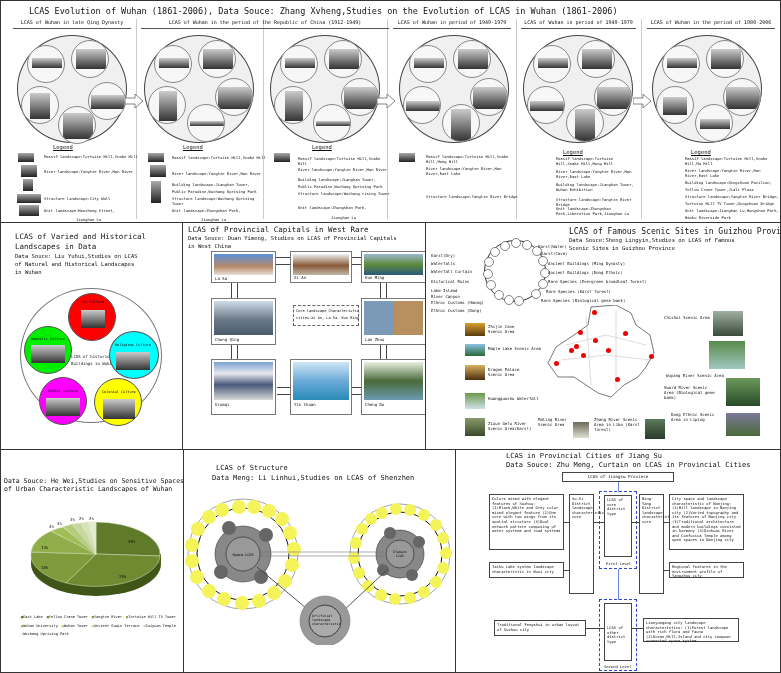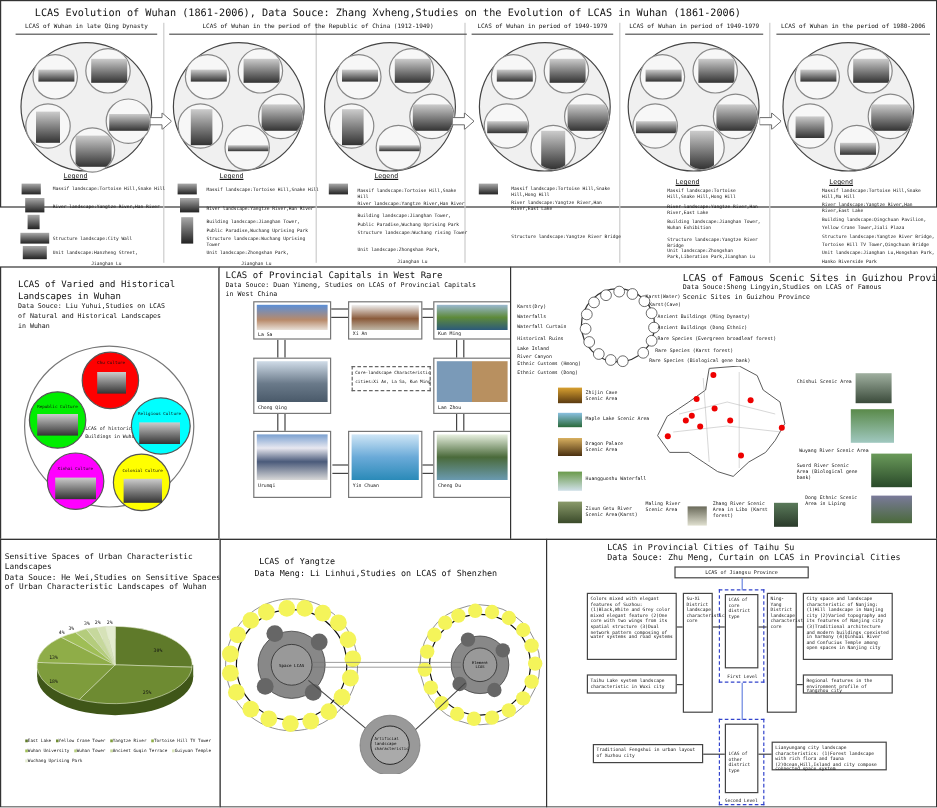--- a/index.html
+++ b/index.html
@@ -26,21 +26,21 @@
   .redpt { position: absolute; width: 5px; height: 5px; border-radius: 50%; background: #e00; }
   
   .box { position: absolute; border: 1px solid #444; background: #fff; font-size: 3.8px; line-height: 4.6px; padding: 2px; white-space: normal; }
   .dash { position: absolute; border: 1.5px dashed #3344cc; }
   .bline { position: absolute; background: #6a86e0; }
   .kline { position: absolute; background: #444; }
 </style>
 </head>
 <body>
 
-<div class="frame" style="left:0;top:0;width:781px;height:173px;">
+<div class="frame" style="left:0;top:0;width:781px;height:223px;">
   <div class="abs t" style="left:28px;top:5px;font-size:8.5px;">LCAS Evolution of Wuhan (1861-2006), Data Souce: Zhang Xvheng,Studies on the Evolution of LCAS in Wuhan (1861-2006)</div>
 
   <div class="vsep" style="left:135px;top:18px;height:200px;"></div>
   <div class="vsep" style="left:262px;top:18px;height:200px;"></div>
   <div class="vsep" style="left:386px;top:18px;height:200px;"></div>
   <div class="vsep" style="left:515px;top:18px;height:200px;"></div>
   <div class="vsep" style="left:640px;top:18px;height:200px;"></div>
 
   <div class="panel-head t" style="left:12px;width:118px;">LCAS of Wuhan in late Qing Dynasty</div>
   <div class="panel-head t" style="left:140px;width:248px;"><span>LCAS of Wuhan in the period of  the Republic of China (1912-1949)</span></div>
@@ -214,21 +214,21 @@
   <div class="leg-row t" style="left:684px;top:179px;width:95px;">Building landscape:Qingchuan Pavilion,</div>
   <div class="leg-row t" style="left:684px;top:186px;width:95px;">Yellow Crane Tower,Jiali Plaza</div>
   <div class="leg-row t" style="left:684px;top:193px;width:95px;">Structure landscape:Yangtze River Bridge,</div>
   <div class="leg-row t" style="left:684px;top:200px;width:95px;">Tortoise Hill TV Tower,Qingchuan Bridge</div>
   <div class="leg-row t" style="left:684px;top:207px;width:95px;">Unit landscape:Jianghan Lu,Hongshan Park,</div>
   <div class="leg-row t" style="left:684px;top:214px;width:95px;">Hanko Riverside Park</div>
 </div>
 
 <div class="frame" style="left:0;top:222px;width:183px;height:228px;">
   <div class="abs t" style="left:14px;top:9px;font-size:7.5px;">LCAS of Varied and Historical</div>
-  <div class="abs t" style="left:14px;top:19px;font-size:7.5px;">Landscapes in Wuhan</div>
+  <div class="abs t" style="left:14px;top:19px;font-size:7.5px;">Landscapes in Data</div>
   <div class="abs t" style="left:14px;top:30px;font-size:5.5px;">Data Souce: Liu Yuhui,Studies on LCAS</div>
   <div class="abs t" style="left:14px;top:38px;font-size:5.5px;">of Natural and Historical Landscapes</div>
   <div class="abs t" style="left:14px;top:46px;font-size:5.5px;">in Wuhan</div>
   <div class="abs" style="left:19px;top:65px;width:142px;height:135px;border:1px solid #777;border-radius:50%;"></div>
   <div class="abs t" style="left:70px;top:131px;font-size:4px;">LCAS of historical</div>
   <div class="abs t" style="left:70px;top:138px;font-size:4px;">Buildings in Wuhan</div>
   <div class="abs" style="left:67px;top:70px;width:48px;height:48px;border-radius:50%;background:#ff0000;border:1px solid #555;">
     <div class="abs t" style="left:12px;top:6px;font-size:3.5px;">Chu Culture</div>
     <div class="photo" style="left:12px;top:16px;width:24px;height:18px;"></div>
     </div>
@@ -391,21 +391,20 @@
   <div class="abs t tiny" style="left:238px;top:162px;width:55px;white-space:normal;">Sword River Scenic Area (Biological gene bank)</div>
   <div class="photo" style="left:300px;top:190px;width:34px;height:23px;background:linear-gradient(#7a7a9a,#4a6a3a);"></div>
   <div class="abs t tiny" style="left:245px;top:189px;width:50px;white-space:normal;">Dong Ethnic Scenic Area in Liping</div>
   <div class="photo" style="left:147px;top:199px;width:16px;height:16px;background:linear-gradient(#6a6a5a,#e0e0d0);"></div>
   <div class="abs t tiny" style="left:112px;top:194px;width:40px;white-space:normal;">Maling River Scenic Area</div>
   <div class="photo" style="left:219px;top:196px;width:20px;height:20px;background:linear-gradient(#5a7a5a,#2a3a2a);"></div>
   <div class="abs t tiny" style="left:168px;top:194px;width:48px;white-space:normal;">Zhang River Scenic Area in Libo (Karst forest)</div>
 </div>
 
 <div class="frame" style="left:0;top:449px;width:184px;height:224px;">
-  <div class="abs t" style="left:3px;top:10px;font-size:6.5px;width:180px;white-space:normal;line-height:8px;">Sensitive Spaces of Urban Characteristic Landscapes</div>
   <div class="abs t" style="left:3px;top:27px;font-size:6.5px;width:182px;white-space:normal;line-height:8px;">Data Souce: He Wei,Studies on Sensitive Spaces of Urban Characteristic Landscapes of Wuhan</div>
   <svg class="abs" style="left:25px;top:68px;" width="140" height="90" viewBox="0 0 140 90">
     <ellipse cx="70" cy="46" rx="65" ry="32" fill="#3f5618"></ellipse>
     <rect x="5" y="36" width="130" height="10" fill="#4a6420"></rect>
     <path d="M70 36 L70 4 A65 32 0 0 1 134 38 Z" fill="#5f7a2a" stroke="#dde6c8" stroke-width="0.5"></path>
     <path d="M70 36 L134 38 A65 32 0 0 1 40 65 Z" fill="#6e8b32" stroke="#dde6c8" stroke-width="0.5"></path>
     <path d="M70 36 L40 65 A65 32 0 0 1 5 34 Z" fill="#7e9c3c" stroke="#dde6c8" stroke-width="0.5"></path>
     <path d="M70 36 L5 34 A65 32 0 0 1 25 13 Z" fill="#8fad48" stroke="#dde6c8" stroke-width="0.5"></path>
     <path d="M70 36 L25 13 A65 32 0 0 1 37 9 Z" fill="#9fbe56" stroke="#dde6c8" stroke-width="0.5"></path>
     <path d="M70 36 L37 9 A65 32 0 0 1 46 6 Z" fill="#b4cc7c" stroke="#dde6c8" stroke-width="0.5"></path>
@@ -432,21 +431,21 @@
       <span><span style="color:#9fbe56">■</span><span>Wuhan University</span></span>
       <span><span style="color:#b4cc7c">■</span><span>Wuhan Tower</span></span>
       <span><span style="color:#c6d89c">■</span><span>Ancient Guqin Terrace</span></span>
       <span><span style="color:#d6e2b8">■</span><span>Guiyuan Temple</span></span>
       <span><span style="color:#e4ecd0">■</span><span>Wuchang Uprising Park</span></span>
     </div>
   </div>
 </div>
 
 <div class="frame" style="left:183px;top:449px;width:273px;height:224px;">
-  <div class="abs t" style="left:32px;top:14px;font-size:7px;">LCAS of Yangtze</div>
+  <div class="abs t" style="left:32px;top:14px;font-size:7px;">LCAS of Structure</div>
   <div class="abs t" style="left:28px;top:24px;font-size:7px;">Data Meng: Li Linhui,Studies on LCAS of Shenzhen</div>
   <svg class="abs" style="left:0;top:45px;" width="272" height="150" viewBox="0 0 272 150">
     <circle cx="59" cy="59" r="55" fill="#fff" stroke="#666" stroke-width="0.6"></circle>
     <circle cx="59" cy="59" r="46" fill="none" stroke="#111" stroke-width="1"></circle>
     <g fill="#f4f45a">
       <circle cx="38" cy="15" r="7"></circle>
         <circle cx="55" cy="12" r="7"></circle>
         <circle cx="70" cy="12" r="7"></circle>
         <circle cx="85" cy="16" r="7"></circle>
         <circle cx="98" cy="24" r="7"></circle>
@@ -509,21 +508,21 @@
     <line x1="76" y1="61" x2="200" y2="61" stroke="#777" stroke-width="0.6"></line>
     <line x1="73" y1="72" x2="128" y2="118" stroke="#444" stroke-width="0.9"></line>
     <line x1="204" y1="74" x2="158" y2="117" stroke="#444" stroke-width="0.9"></line>
     <circle cx="141" cy="126" r="25" fill="#999" stroke="#777" stroke-width="0.6"></circle>
     <circle cx="141" cy="126" r="16" fill="#aaa" stroke="#222" stroke-width="0.8"></circle>
   </svg>
   <div class="abs t" style="left:128px;top:164px;width:28px;font-size:3.4px;line-height:4px;white-space:normal;">Artificial landscape characteristic</div>
 </div>
 
 <div class="frame" style="left:455px;top:449px;width:326px;height:224px;">
-  <div class="abs t" style="left:50px;top:2px;font-size:7px;">LCAS in Provincial Cities of Taihu Su</div>
+  <div class="abs t" style="left:50px;top:2px;font-size:7px;">LCAS in Provincial Cities of Jiang Su</div>
   <div class="abs t" style="left:50px;top:11px;font-size:7px;">Data Souce: Zhu Meng, Curtain on LCAS in Provincial Cities</div>
   <div class="box t" style="left:106px;top:22px;width:112px;height:10px;text-align:center;font-size:4.2px;">LCAS of Jiangsu Province</div>
   <div class="bline" style="left:162px;top:32px;width:1px;height:10px;"></div>
   <div class="dash" style="left:143px;top:41px;width:38px;height:78px;"></div>
   <div class="box t" style="left:148px;top:45px;width:28px;height:62px;">LCAS of core district type</div>
   <div class="abs t" style="left:150px;top:111px;font-size:3.8px;">First Level</div>
   <div class="box t" style="left:33px;top:44px;width:75px;height:56px;">Colors mixed with elegant features of Suzhou: (1)Black,White and Grey color mixed elegant feature (2)One core with two wings from its spatial structure (3)Dual network pattern composing of water systems and road systems</div>
   <div class="kline" style="left:108px;top:72px;width:5px;height:1px;"></div>
   <div class="box t" style="left:113px;top:44px;width:25px;height:100px;">Su-Xi District landscape characteristic core</div>
   <div class="kline" style="left:138px;top:72px;width:10px;height:1px;"></div>

